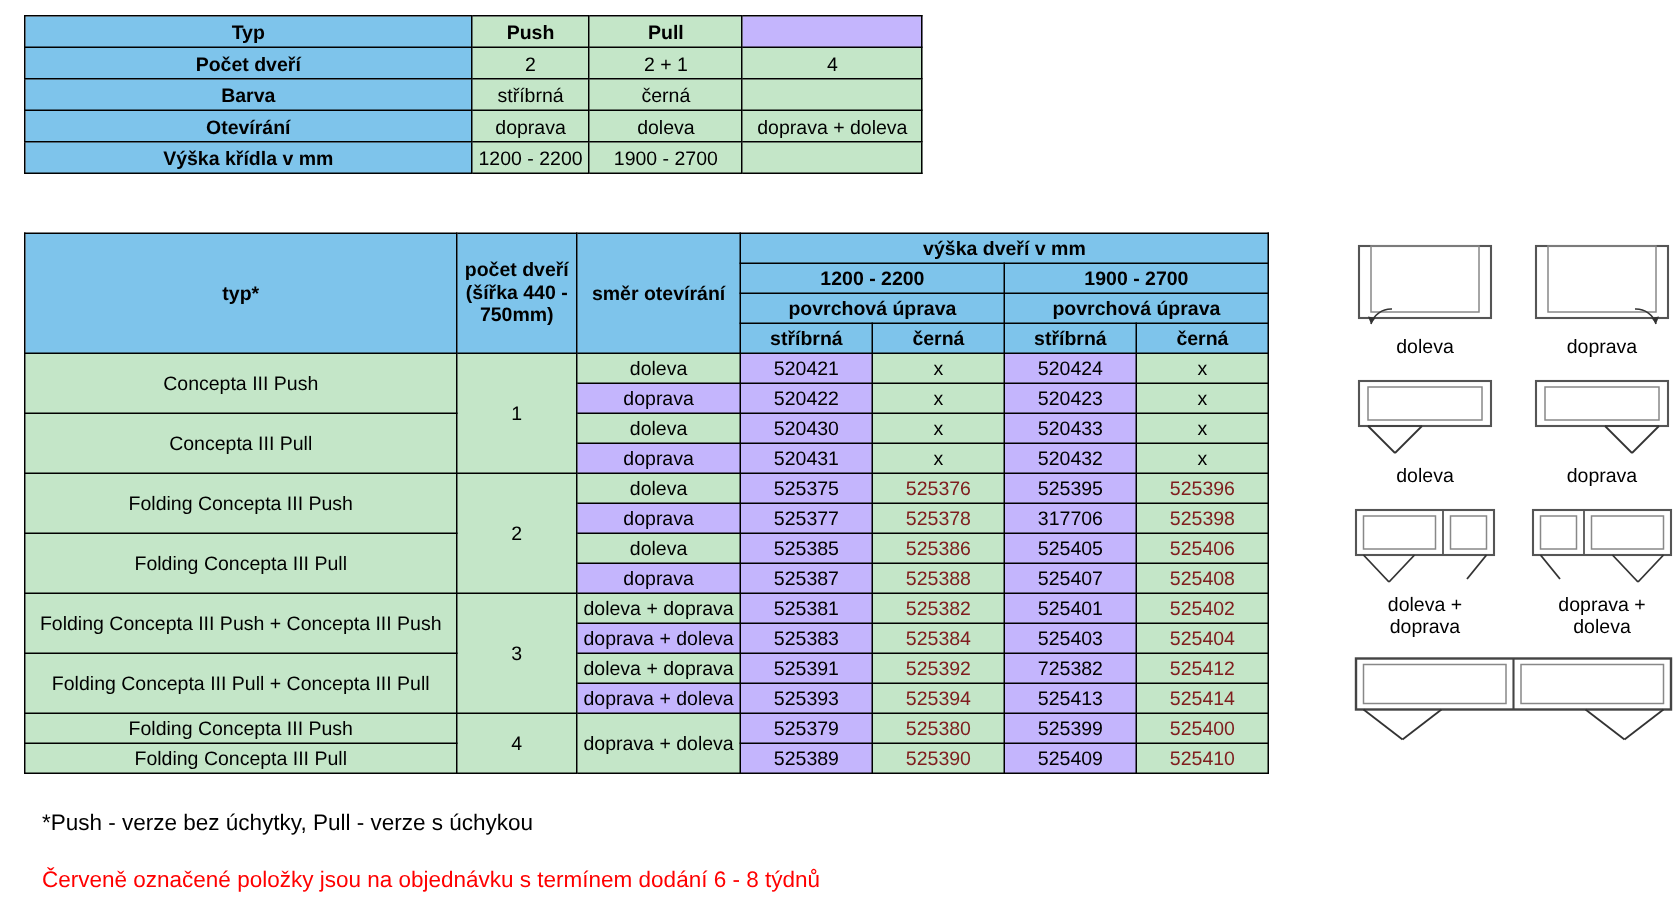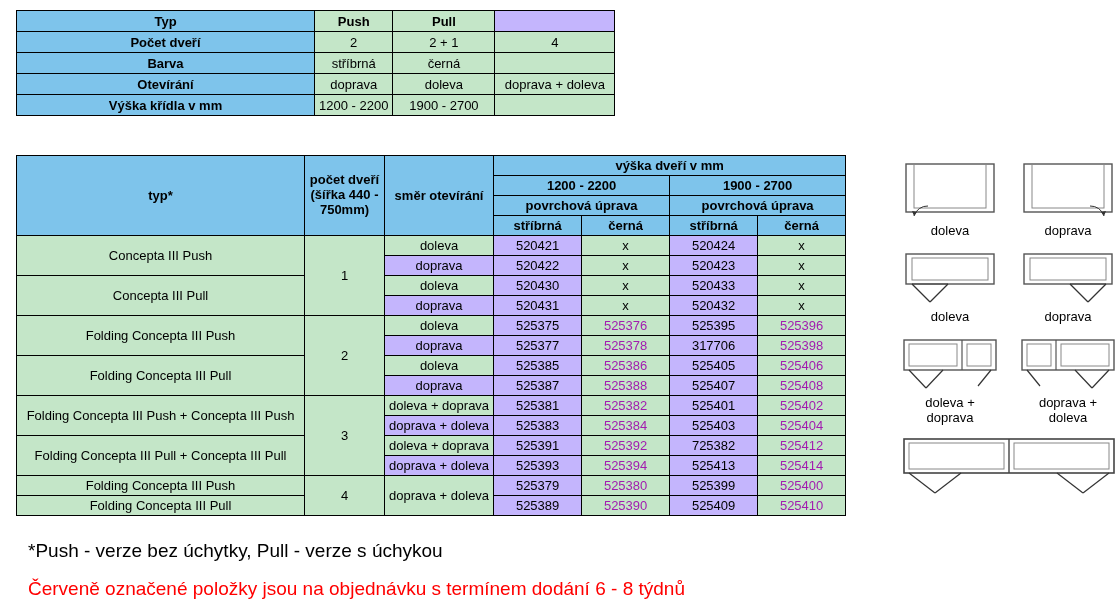--- a/index.html
+++ b/index.html
@@ -21,42 +21,42 @@
     text-align: center;
     vertical-align: middle;
     padding: 2px 4px;
     font-weight: normal;
     white-space: nowrap;
   }
   .blue { background: #7ec4eb; font-weight: bold; }
   .green { background: #c4e6c8; }
   .white { background: #c4b5fd; }
   .bold { font-weight: bold; }
-  .red { color: #a21caf; }
+  .red { color: #7f1d1d; }
 
   
   #table1 { position: absolute; left: 16px; top: 10px; }
   #table1 td { height: 21px; }
   #table1 .lbl { width: 298px; }
   #table1 .c2 { width: 72px; }
   #table1 .c3 { width: 102px; }
   #table1 .c4 { width: 120px; }
 
   
   #table2 { position: absolute; left: 16px; top: 155px; }
   #table2 td { height: 20px; }
   #table2 .typcol { width: 288px; }
   #table2 .pocetcol { width: 80px; }
   #table2 .smercol { width: 104px; }
   #table2 .numcol { width: 88px; }
 
   
   .note {
     position: absolute;
-    font-size: 19px;
+    font-size: 15px;
     color: #000000;
   }
   #note1 { left: 28px; top: 540px; }
   #note2 { left: 28px; top: 578px; color: #ff0000; }
 
   
   .diagrams { position: absolute; left: 900px; top: 160px; width: 220px; }
   .dia-row { position: relative; }
   .dia-pair { display: flex; gap: 18px; }
   .dia-caption {

